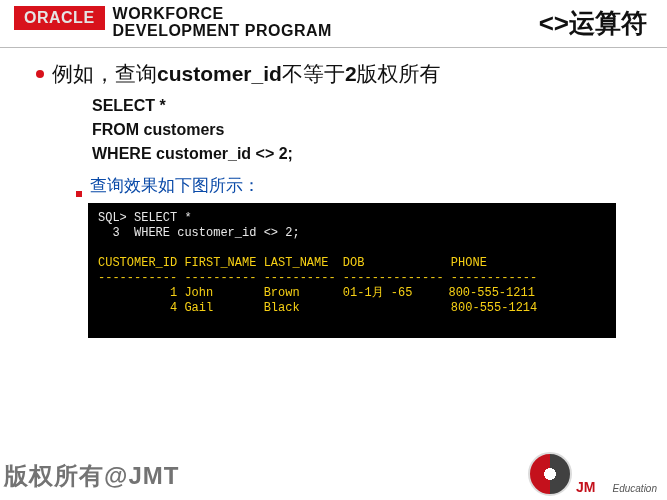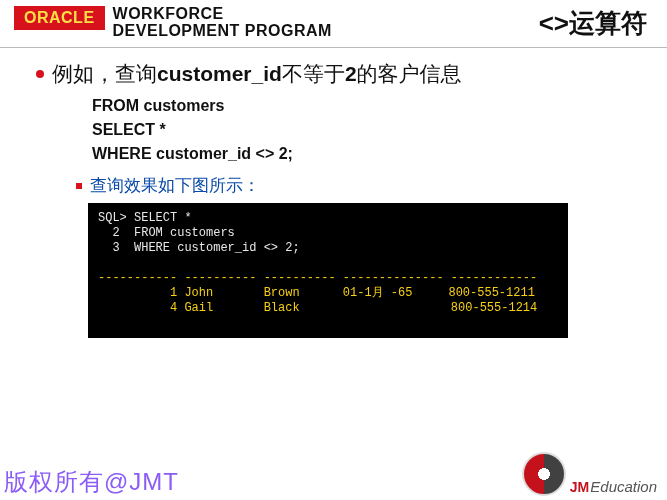--- a/index.html
+++ b/index.html
@@ -11,21 +11,21 @@
     overflow: hidden;
     position: relative;
   }
   
   .header {
     display: flex; align-items: flex-start;
     padding: 6px 20px 4px 14px;
   }
   .oracle-logo {
     background: #d8121c;
-    color: #fde047;
+    color: #e5e5e5;
     font-weight: 900;
     letter-spacing: 0.5px;
     padding: 3px 10px;
     font-size: 16px;
     font-family: Arial, sans-serif;
   }
   .wdp {
     margin-left: 8px;
     line-height: 1.05;
   }
@@ -55,102 +55,102 @@
   .bullet-text {
     font-size: 21px; color: #111; font-weight: 400;
   }
   .bullet-text .bold { font-weight: 700; }
   .code-block {
     margin-left: 56px;
     font-size: 16px; font-weight: 700; color:#111;
     line-height: 1.5;
   }
   .sub-row {
-    display: flex; align-items: center; gap: 8px;
+    display: flex; align-items: flex-end; gap: 8px;
     margin-left: 40px; margin-top: 8px; margin-bottom: 6px;
   }
   .square {
     width: 6px; height: 6px; background: #d8121c; flex: 0 0 6px;
   }
   .sub-text { font-size: 17px; color: #0a4aa8; font-weight: 400; }
   
   .terminal {
     margin-left: 52px;
-    width: 480px;
+    width: 528px;
     background: #000000;
     padding: 8px 10px 22px 10px;
     font-family: "Courier New", monospace;
     font-size: 12px;
     line-height: 1.25;
   }
   .term-white { color: #e8e8e8; }
   .term-yellow { color: #f7d014; }
   .term-row { white-space: pre; }
   
   .watermark {
     position: absolute;
-    left: 4px; bottom: 2px;
-    font-size: 24px; font-weight: 400;
-    color: #8b5cf6;
+    left: 4px; bottom: 8px;
+    font-size: 24px; font-weight: 700;
+    color: #737373;
     letter-spacing: 1px;
   }
   .footer-logo {
     position: absolute;
     right: 10px; bottom: 4px;
     display: flex; align-items: flex-end; gap: 4px;
   }
   .disc-logo {
     position: relative; width: 44px; height: 44px;
     border-radius: 50%;
     background: radial-gradient(circle at 50% 50%, #fff 0 6px, transparent 6px),
                 conic-gradient(#414141 0 180deg, #c4111c 180deg 360deg);
     border: 2px solid #dcdcdc;
   }
   .jm-text {
     font-size: 14px; font-weight: 800; color: #c4111c;
   }
-  .jm-edu { font-size: 15px; font-weight: 400; font-style: italic; color:#555; margin-left:1px;}
+  .jm-edu { font-size: 10px; font-weight: 400; font-style: italic; color:#555; margin-left:17px;}
 </style>
 </head>
 <body>
 
 <div class="header">
   <div class="oracle-logo">ORACLE</div>
   <div class="wdp">
     <div class="wdp-line1">WORKFORCE</div>
     <div class="wdp-line2">DEVELOPMENT PROGRAM</div>
   </div>
   <div class="title">&lt;&gt;运算符</div>
 </div>
 <div class="rule"></div>
 
 <div class="content">
   <div class="bullet-row">
     <div class="disc"></div>
     <div class="bullet-text">
-      <span>例如，查询</span><span class="bold">customer_id</span><span>不等于</span><span class="bold">2</span><span>的客户信息</span>
+      <span>例如，查询</span><span class="bold">customer_id</span><span>不等于</span><span class="bold">2</span><span>版权所有</span>
     </div>
   </div>
 
   <div class="code-block">
+    <div>SELECT *</div>
     <div>FROM customers</div>
-    <div>SELECT *</div>
     <div>WHERE customer_id &lt;&gt; 2;</div>
   </div>
 
   <div class="sub-row">
     <div class="square"></div>
     <div class="sub-text">查询效果如下图所示：</div>
   </div>
 
   <div class="terminal">
     <div class="term-row term-white">SQL&gt; SELECT *</div>
-    <div class="term-row term-white">  2  FROM customers</div>
     <div class="term-row term-white">  3  WHERE customer_id &lt;&gt; 2;</div>
     <div class="term-row">&nbsp;</div>
+    <div class="term-row term-yellow">CUSTOMER_ID FIRST_NAME LAST_NAME  DOB            PHONE</div>
     <div class="term-row term-yellow">----------- ---------- ---------- -------------- ------------</div>
     <div class="term-row term-yellow">          1 John       Brown      01-1月 -65     800-555-1211</div>
     <div class="term-row term-yellow">          4 Gail       Black                     800-555-1214</div>
   </div>
 </div>
 
 <div class="watermark">版权所有@JMT</div>
 <div class="footer-logo">
   <div class="disc-logo"></div>
   <div>

